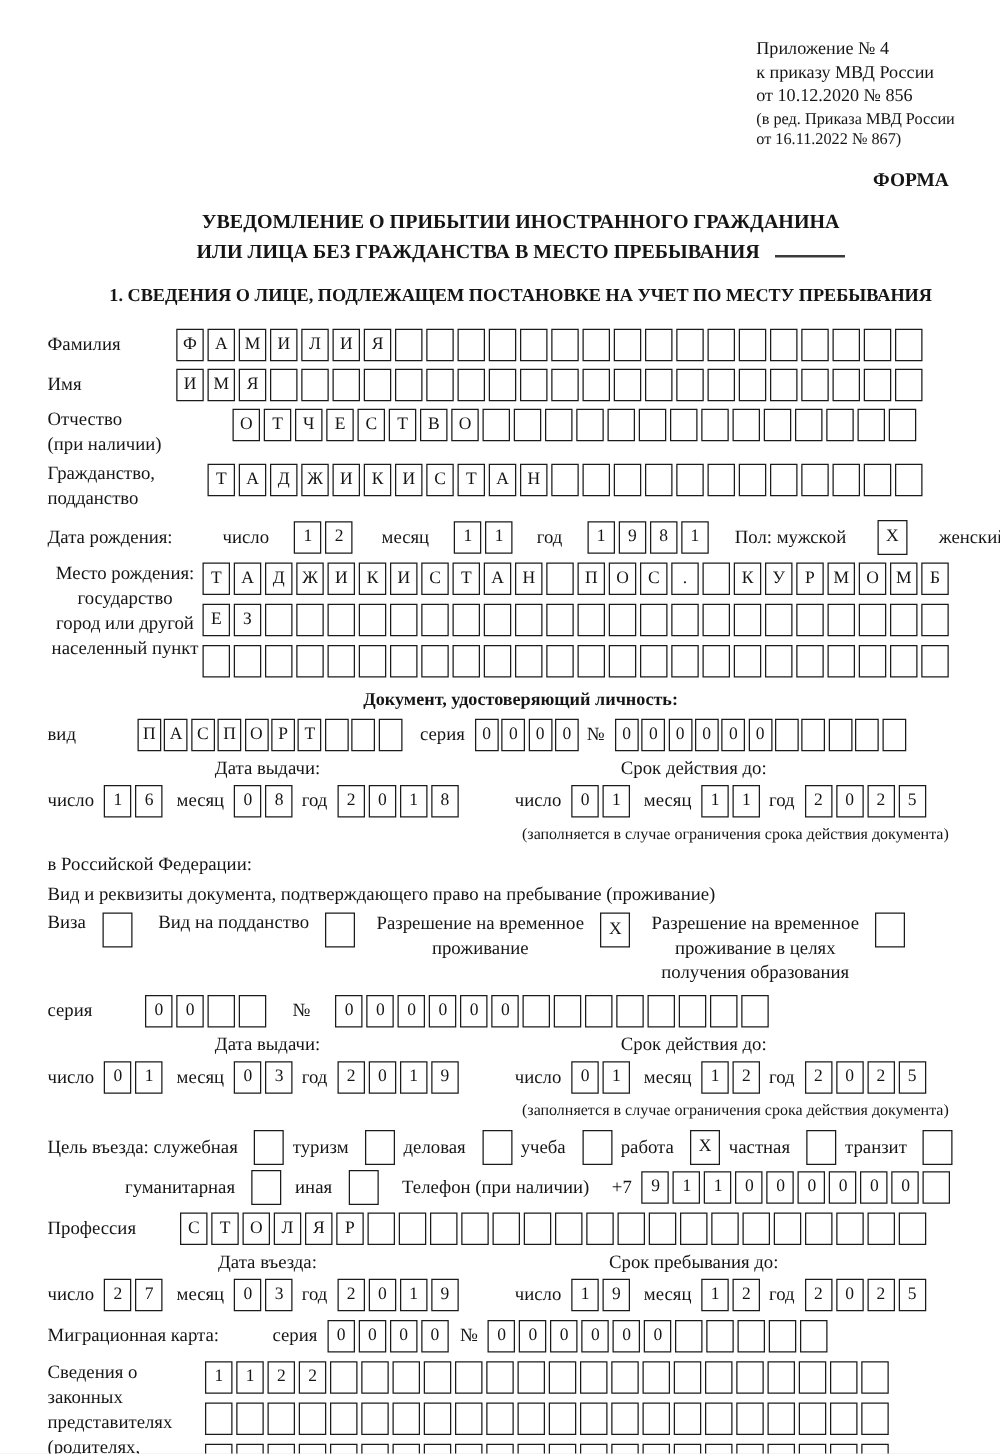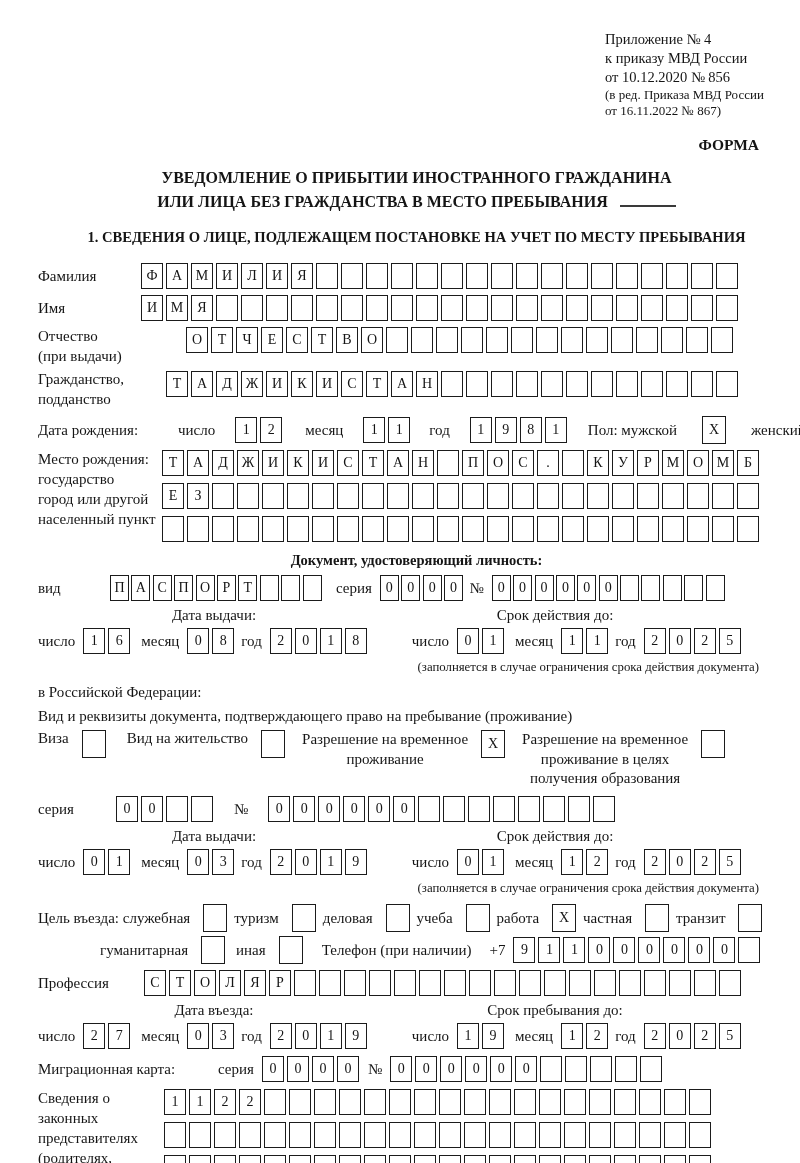--- a/index.html
+++ b/index.html
@@ -122,21 +122,21 @@
           <span class="cell"></span>
           <span class="cell"></span>
           <span class="cell"></span>
           <span class="cell"></span>
           <span class="cell"></span>
         </span>
       </div>
       <div class="fgroup">
         <div class="glabels" style="width: 148px;">
           <div>Отчество</div>
-          <div>(при выдачи)</div>
+          <div>(при наличии)</div>
         </div>
         <div class="grows">
           <div class="grow">
             <span class="cellgroup">
               <span class="cell">О</span>
               <span class="cell">Т</span>
               <span class="cell">Ч</span>
               <span class="cell">Е</span>
               <span class="cell">С</span>
               <span class="cell">Т</span>
@@ -213,21 +213,21 @@
           <span class="cell">9</span>
           <span class="cell">8</span>
           <span class="cell">1</span>
         </span>
         <span class="lbl" style="padding-left: 6px;">Пол: мужской</span>
         <span class="cell chk">X</span>
         <span class="lbl" style="padding-left: 8px;">женский</span>
         <span class="cell chk"></span>
       </div>
       <div class="fgroup mt4">
-        <div class="glabels" style="width: 124px;">
+        <div class="glabels" style="width: 124px; text-align: center;">
           <div>Место рождения:</div>
           <div>государство</div>
           <div>город или другой</div>
           <div>населенный пункт</div>
         </div>
         <div class="grows">
           <div class="grow">
             <span class="cellgroup">
               <span class="cell">Т</span>
               <span class="cell">А</span>
@@ -390,21 +390,21 @@
           <span class="cell">2</span>
           <span class="cell">5</span>
         </span>
       </div>
       <div class="tline note right">(заполняется в случае ограничения срока действия документа)</div>
       <div class="tline">в Российской Федерации:</div>
       <div class="tline mt4">Вид и реквизиты документа, подтверждающего право на пребывание (проживание)</div>
       <div class="frow top mt4">
         <span class="lbl">Виза</span>
         <span class="cell chk"></span>
-        <span class="lbl" style="padding-left: 16px;">Вид на жительство</span>
+        <span class="lbl" style="padding-left: 16px;">Вид на подданство</span>
         <span class="cell chk"></span>
         <span class="lbl multi" style="padding-left: 12px;">
           <div>Разрешение на временное</div>
           <div>проживание</div>
         </span>
         <span class="cell chk">X</span>
         <span class="lbl multi" style="padding-left: 12px;">
           <div>Разрешение на временное</div>
           <div>проживание в целях</div>
           <div>получения образования</div>

